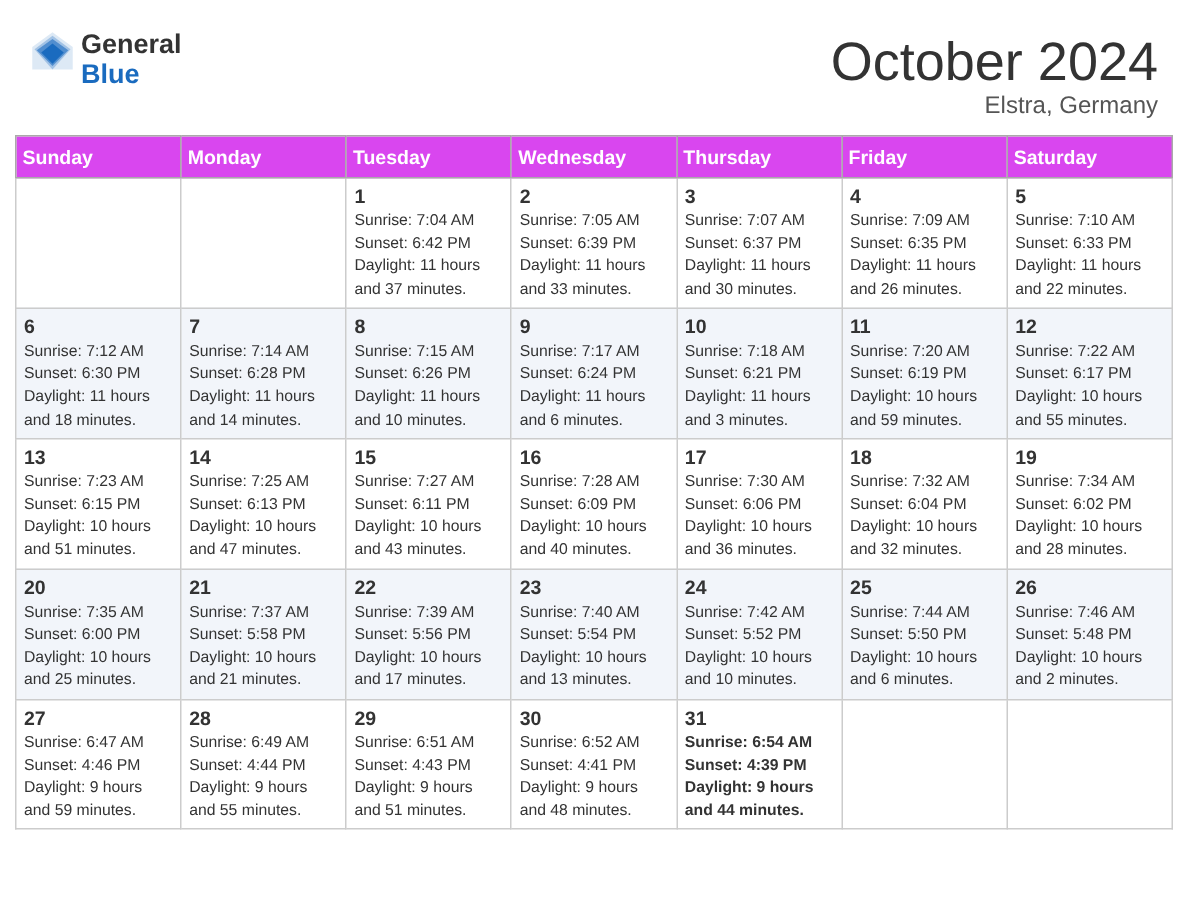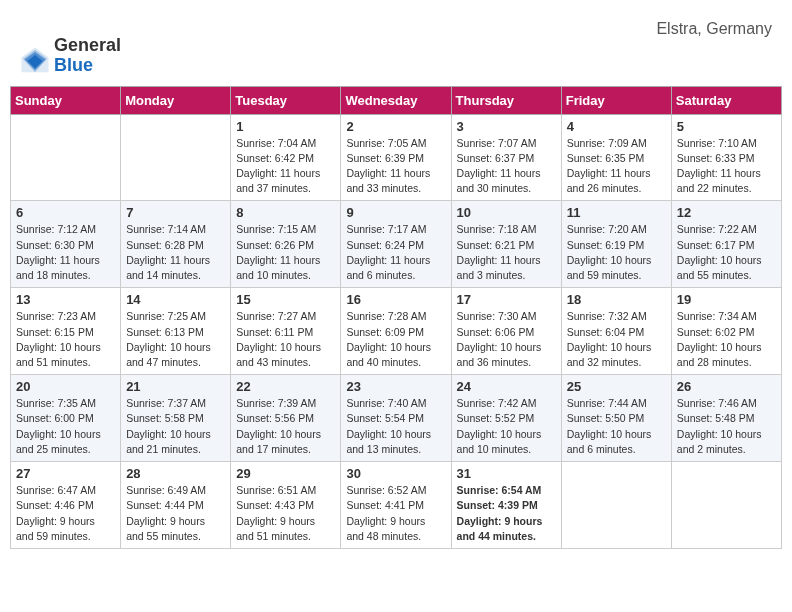--- a/index.html
+++ b/index.html
@@ -11,22 +11,21 @@
       padding: 10px;
     }
     .header {
       display: flex;
       justify-content: space-between;
       align-items: flex-start;
       padding: 10px 10px 5px 10px;
     }
     .logo {
       display: flex;
-      align-items: flex-end;
-      margin-top: 16px;
+      align-items: flex-start;
     }
     .logo-text {
       display: flex;
       flex-direction: column;
       line-height: 1.1;
     }
     .logo-general {
       font-size: 18px;
       font-weight: bold;
       color: #333;
@@ -83,39 +82,40 @@
       margin-bottom: 2px;
     }
     .cell-info {
       font-size: 10.5px;
       line-height: 1.45;
       color: #333;
     }
     .empty { background: #f9f9f9; }
     tr:nth-child(odd) td { background: #fff; }
     tr:nth-child(even) td { background: #f2f5fa; }
-    .calendar thead tr th { background: #be185d; }
+    .calendar thead tr th { background: #d946ef; }
   </style>
 </head>
 <body>
 
 <div class="header">
   <div class="logo">
     <svg class="logo-icon" viewBox="0 0 40 40">
       <polygon points="20,2 38,15 38,35 2,35 2,15" fill="#1a6bbf" opacity="0.15"></polygon>
       <polygon points="20,5 36,17 20,35 4,17" fill="#1a6bbf" opacity="0.3"></polygon>
       <polygon points="20,8 34,18 20,32 6,18" fill="#1a6bbf" opacity="0.6"></polygon>
       <polygon points="20,12 30,20 20,30 10,20" fill="#1a6bbf"></polygon>
     </svg>
     <div class="logo-text">
       <span class="logo-general">General</span>
       <span class="logo-blue">Blue</span>
     </div>
   </div>
   <div class="title-area">
+    <div class="month-title">October 2024</div>
     <div class="location">Elstra, Germany</div>
   </div>
 </div>
 
 <table class="calendar">
   <thead>
     <tr>
     <th>Sunday</th>
         <th>Monday</th>
         <th>Tuesday</th>

